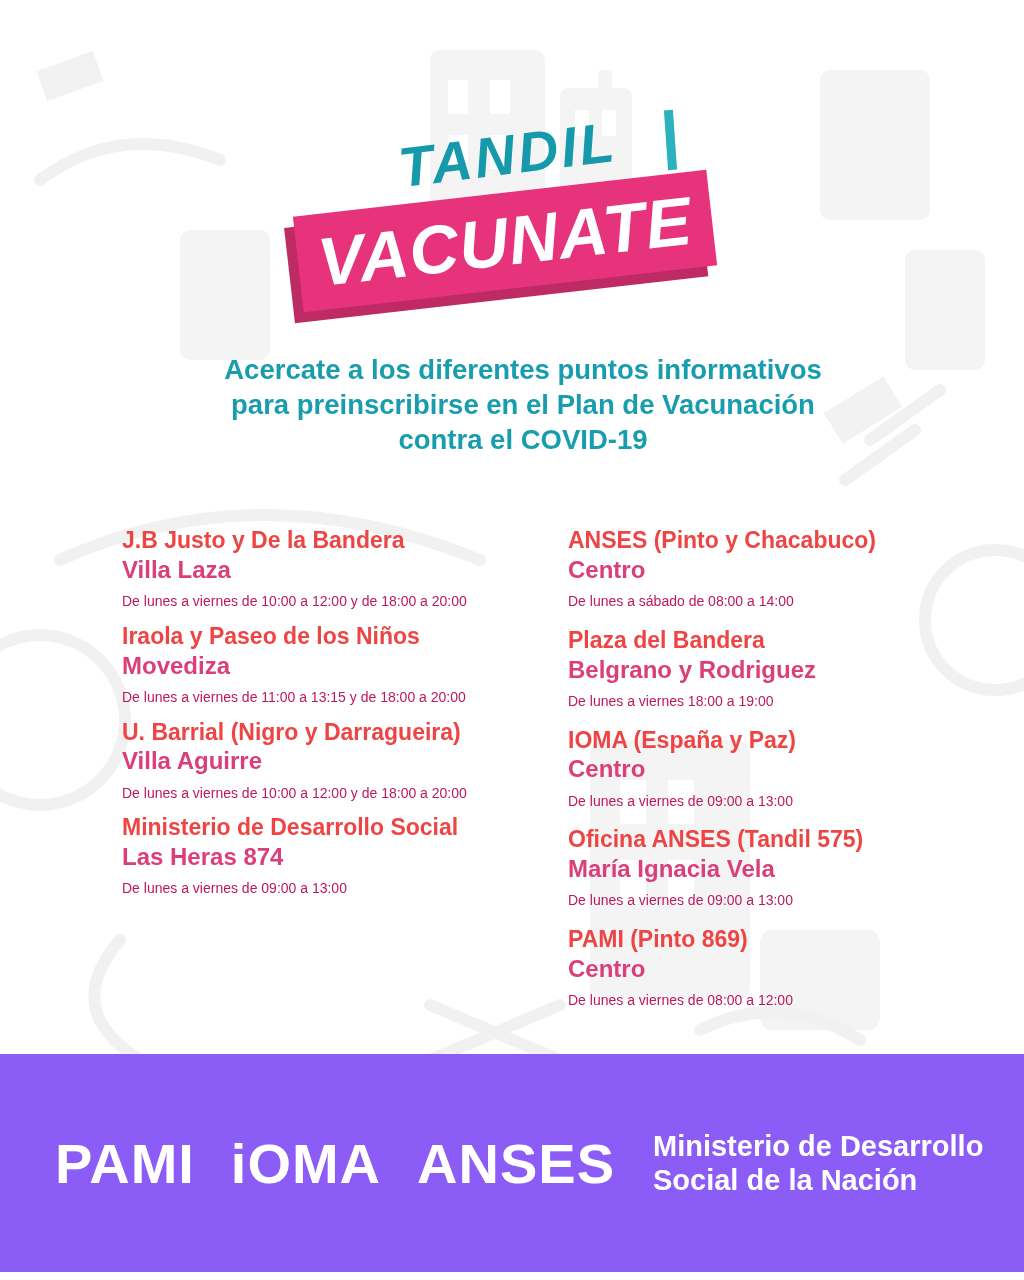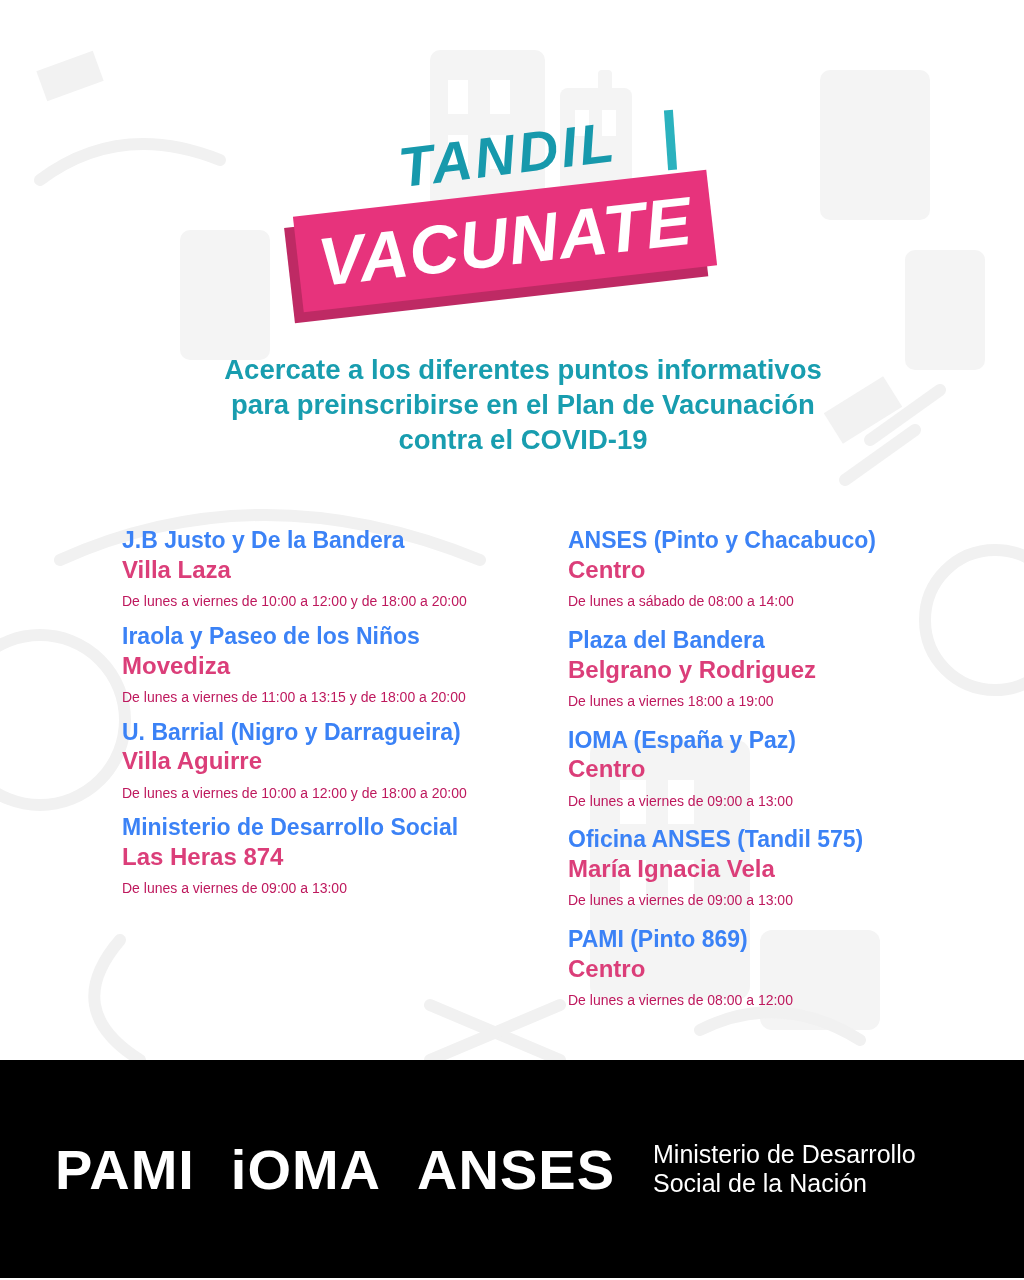--- a/index.html
+++ b/index.html
@@ -101,21 +101,21 @@
   .col { position: absolute; top: 528px; z-index: 3; }
   .col-left  { left: 122px; width: 410px; }
   .col-right { left: 568px; width: 400px; }
 
   .entry { margin-bottom: 13px; }
   .col-right .entry { margin-bottom: 17px; }
 
   .entry .name {
     font-size: 23px;
     font-weight: bold;
-    color: #3b82f6;
+    color: #ef4444;
     line-height: 1.12;
   }
   .entry .area {
     font-size: 24px;
     font-weight: bold;
     color: #DB3E79;
     line-height: 1.1;
     margin-top: 3px;
   }
   .entry .hours {
@@ -123,44 +123,44 @@
     color: #be185d;
     line-height: 1.33;
     margin-top: 9px;
     max-width: 370px;
   }
 
   
   .footer {
     position: absolute;
     left: 0;
-    bottom: 2px;
+    bottom: 8px;
     width: 100%;
     height: 218px;
-    background: #000000;
+    background: #8b5cf6;
     z-index: 5;
     display: flex;
     align-items: center;
   }
   .footer .logos {
     display: flex;
     align-items: baseline;
     gap: 36px;
     margin-left: 55px;
     color: #ffffff;
     font-size: 56px;
     font-weight: bold;
     letter-spacing: 1px;
     white-space: nowrap;
   }
   .footer .ministry {
     margin-left: 38px;
     color: #ffffff;
-    font-size: 25px;
-    font-weight: normal;
+    font-size: 29px;
+    font-weight: bold;
     line-height: 1.18;
     white-space: pre-line;
   }
 </style>
 </head>
 <body>
 
 <div class="page">
 
   <svg class="doodles" viewBox="0 0 1024 1280" xmlns="http://www.w3.org/2000/svg">

